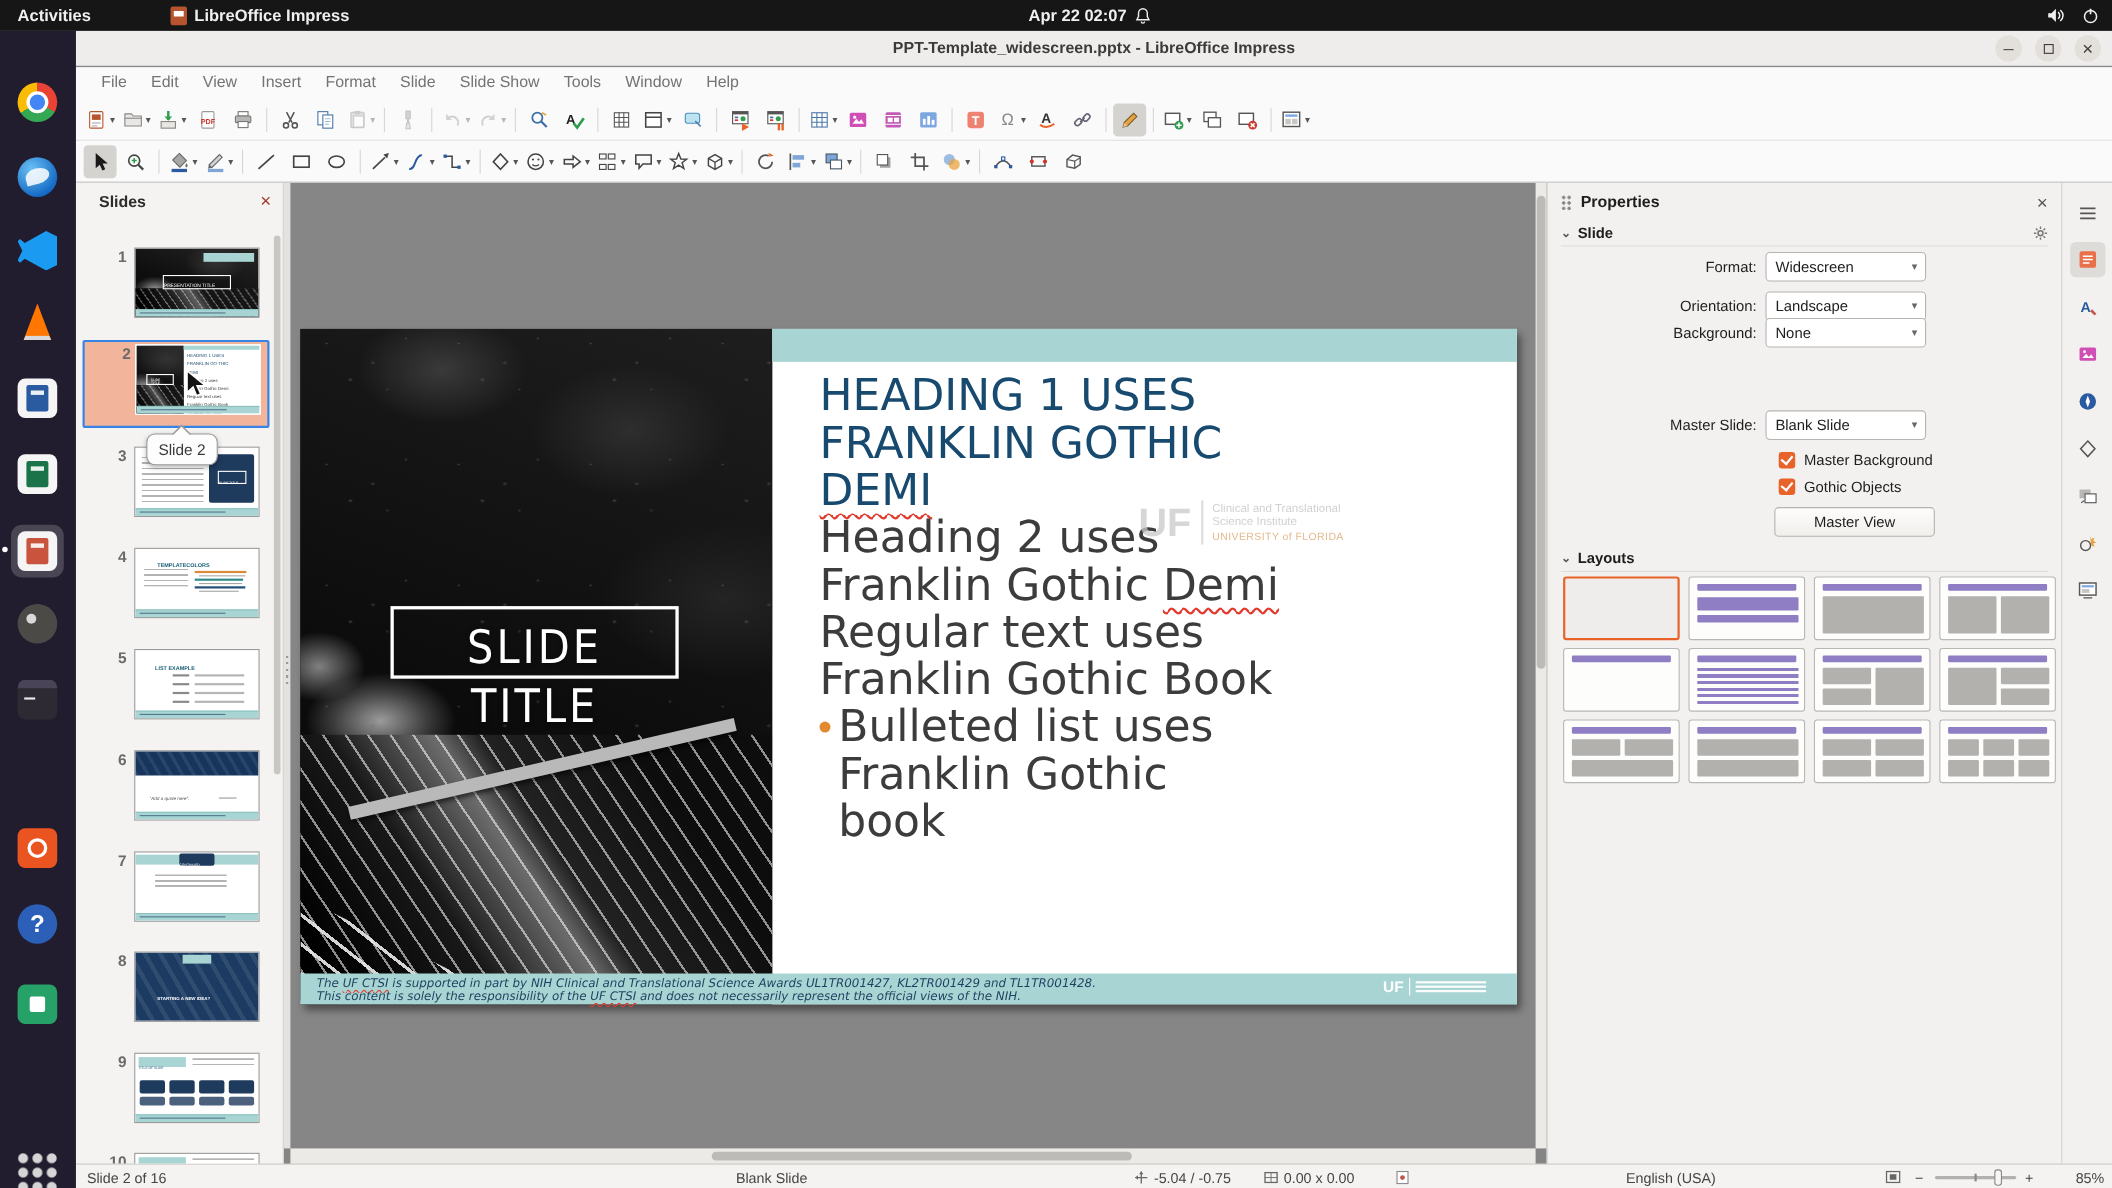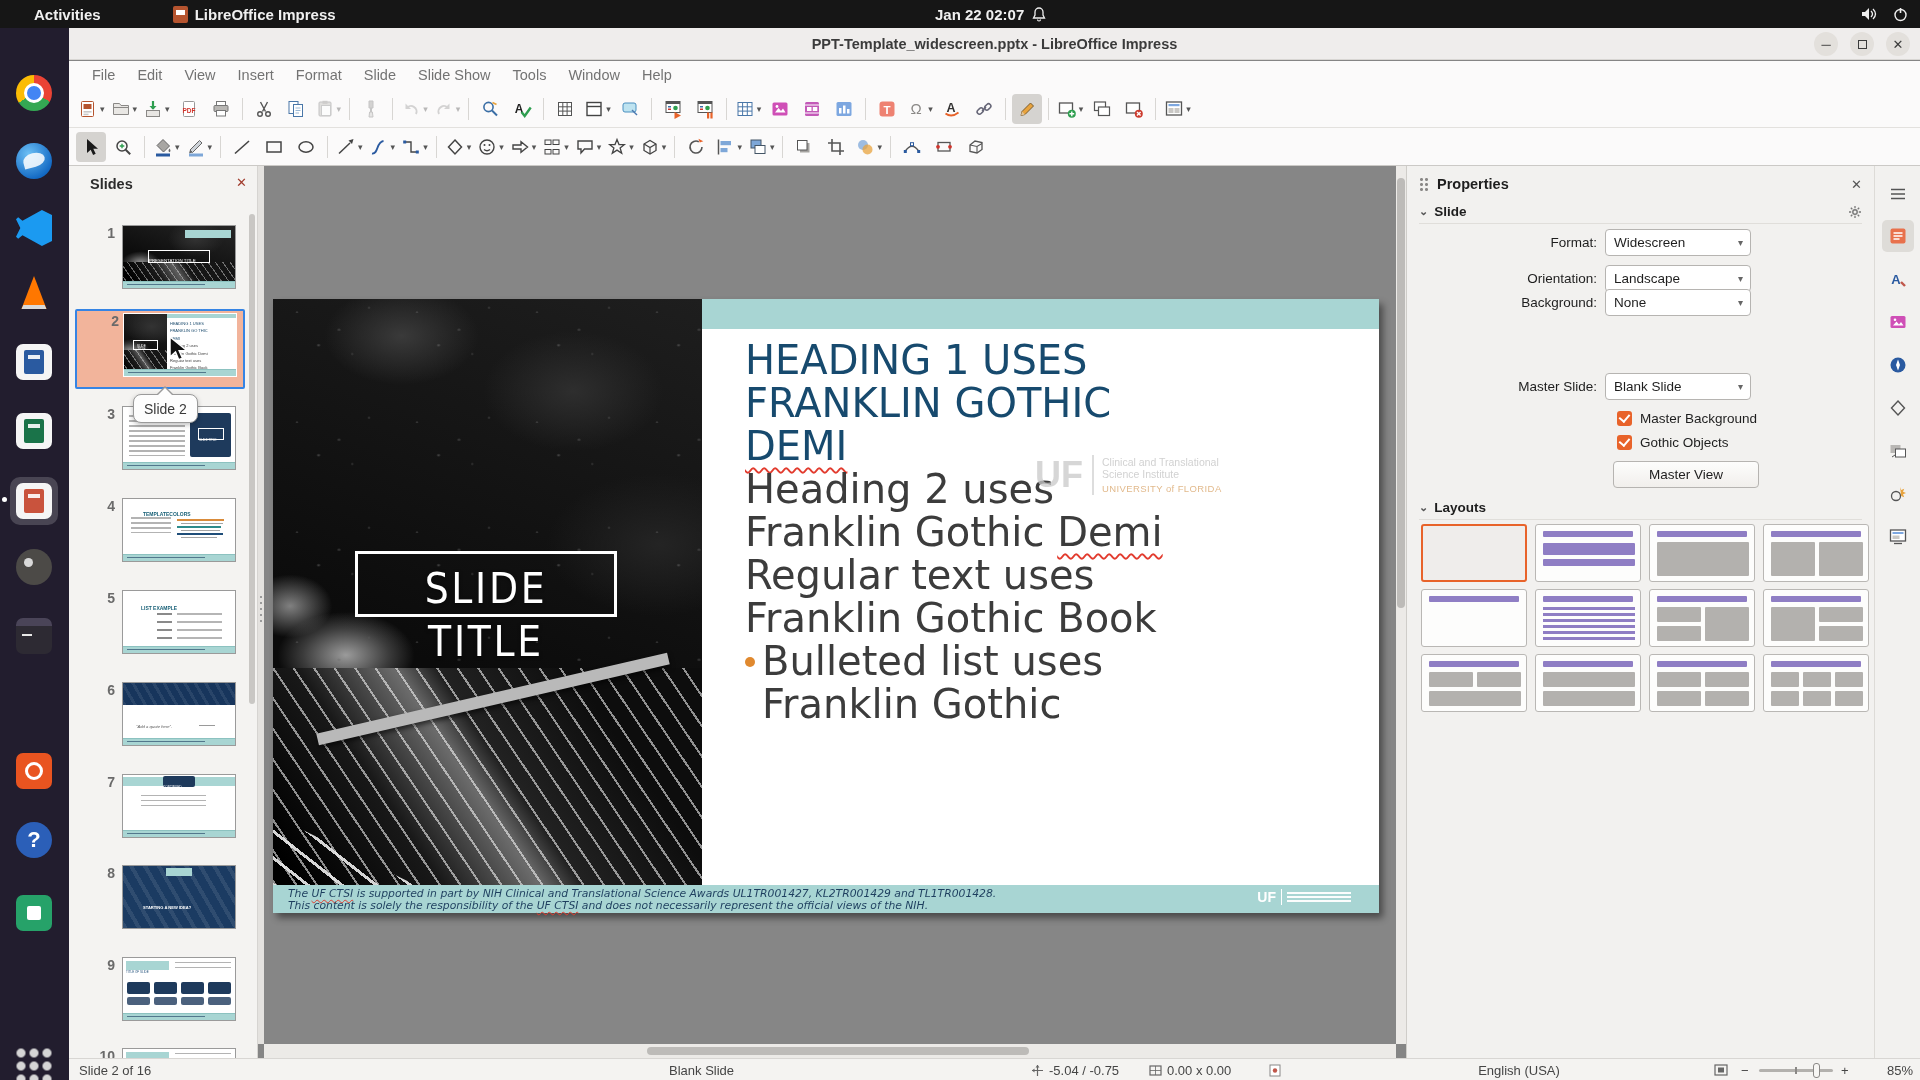--- a/index.html
+++ b/index.html
@@ -3,21 +3,21 @@
 <meta charset="utf-8">
 <style>
   html,body{margin:0;padding:0;background:#000;}
   *{box-sizing:border-box;}
   #screen{position:relative;width:1920px;height:1080px;overflow:hidden;
     font-family:"Liberation Sans",sans-serif;background:#858585;}
 
   
   #topbar{position:absolute;left:0;top:0;width:1920px;height:28px;background:#161616;
     color:#f0f0f0;font-size:15px;display:flex;align-items:center;z-index:50;}
-  .tb-activities{margin-left:34px;font-weight:600;cursor:default;}
+  .tb-activities{margin-left:16px;font-weight:600;cursor:default;}
   .tb-app{display:flex;align-items:center;margin-left:44px;font-weight:700;gap:7px;padding-left:28px;}
   .tb-appicon{width:15px;height:17px;background:#b5542f;border-radius:2px;position:relative;}
   .tb-appicon::after{content:"";position:absolute;left:3px;top:4px;right:3px;height:5px;background:#fff;}
   .tb-clock{position:absolute;left:935px;top:0;height:28px;display:flex;align-items:center;
     gap:8px;font-weight:700;}
   .tb-right{position:absolute;right:12px;top:0;height:28px;display:flex;align-items:center;gap:16px;}
 
   
   #dock{position:absolute;left:0;top:28px;width:69px;height:1052px;background:#221d2e;z-index:40;}
   .dock-item{position:absolute;left:10px;width:48px;height:48px;border-radius:10px;
@@ -242,21 +242,21 @@
 
 <div id="screen">
 
   <header id="topbar">
     <span class="tb-activities">Activities</span>
     <span class="tb-app">
       <span class="tb-appicon"></span>
       <span>LibreOffice Impress</span>
     </span>
     <span class="tb-clock">
-      <span>Jan 22 02:07</span>
+      <span>Apr 22 02:07</span>
       <svg width="14" height="15" viewBox="0 0 14 15">
           <path d="M7 1a4 4 0 0 1 4 4v3l1.5 3h-11L3 8V5a4 4 0 0 1 4-4z" fill="none" stroke="#eee" stroke-width="1.3"></path>
           <path d="M5.5 12.5a1.5 1.5 0 0 0 3 0" fill="none" stroke="#eee" stroke-width="1.2"></path>
         </svg>
     </span>
     <span class="tb-right">
       <svg width="16" height="14" viewBox="0 0 16 14">
           <path d="M1 5h3l4-4v12l-4-4H1z" fill="#eee"></path>
           <path d="M10 4q3 3 0 6M12 2q5 5 0 10" stroke="#eee" fill="none" stroke-width="1.3"></path>
         </svg>
@@ -909,20 +909,21 @@
       <div id="slidetext">
           <div class="st-h1"><span>HEADING 1 USES</span></div>
           <div class="st-h1"><span>FRANKLIN GOTHIC</span></div>
           <div class="st-h1"><span class="sq">DEMI</span></div>
           <div class="st-h2"><span>Heading 2 uses</span></div>
           <div class="st-h2"><span>Franklin Gothic </span><span class="sq">Demi</span></div>
           <div class="st-body"><span>Regular text uses</span></div>
           <div class="st-body"><span>Franklin Gothic Book</span></div>
           <div class="st-bullet"><span class="bdot"></span><span>Bulleted list uses</span></div>
           <div class="st-bullet-cont"><span>Franklin Gothic</span></div>
+          <div class="st-bullet-cont"><span>book</span></div>
         </div>
       <div class="wm">
         <span class="wm-uf">UF</span>
         <span class="wm-text">
           <div>Clinical and Translational</div>
           <div>Science Institute</div>
           <div class="l3">UNIVERSITY of FLORIDA</div>
         </span>
       </div>
       <div class="slide-footer">

